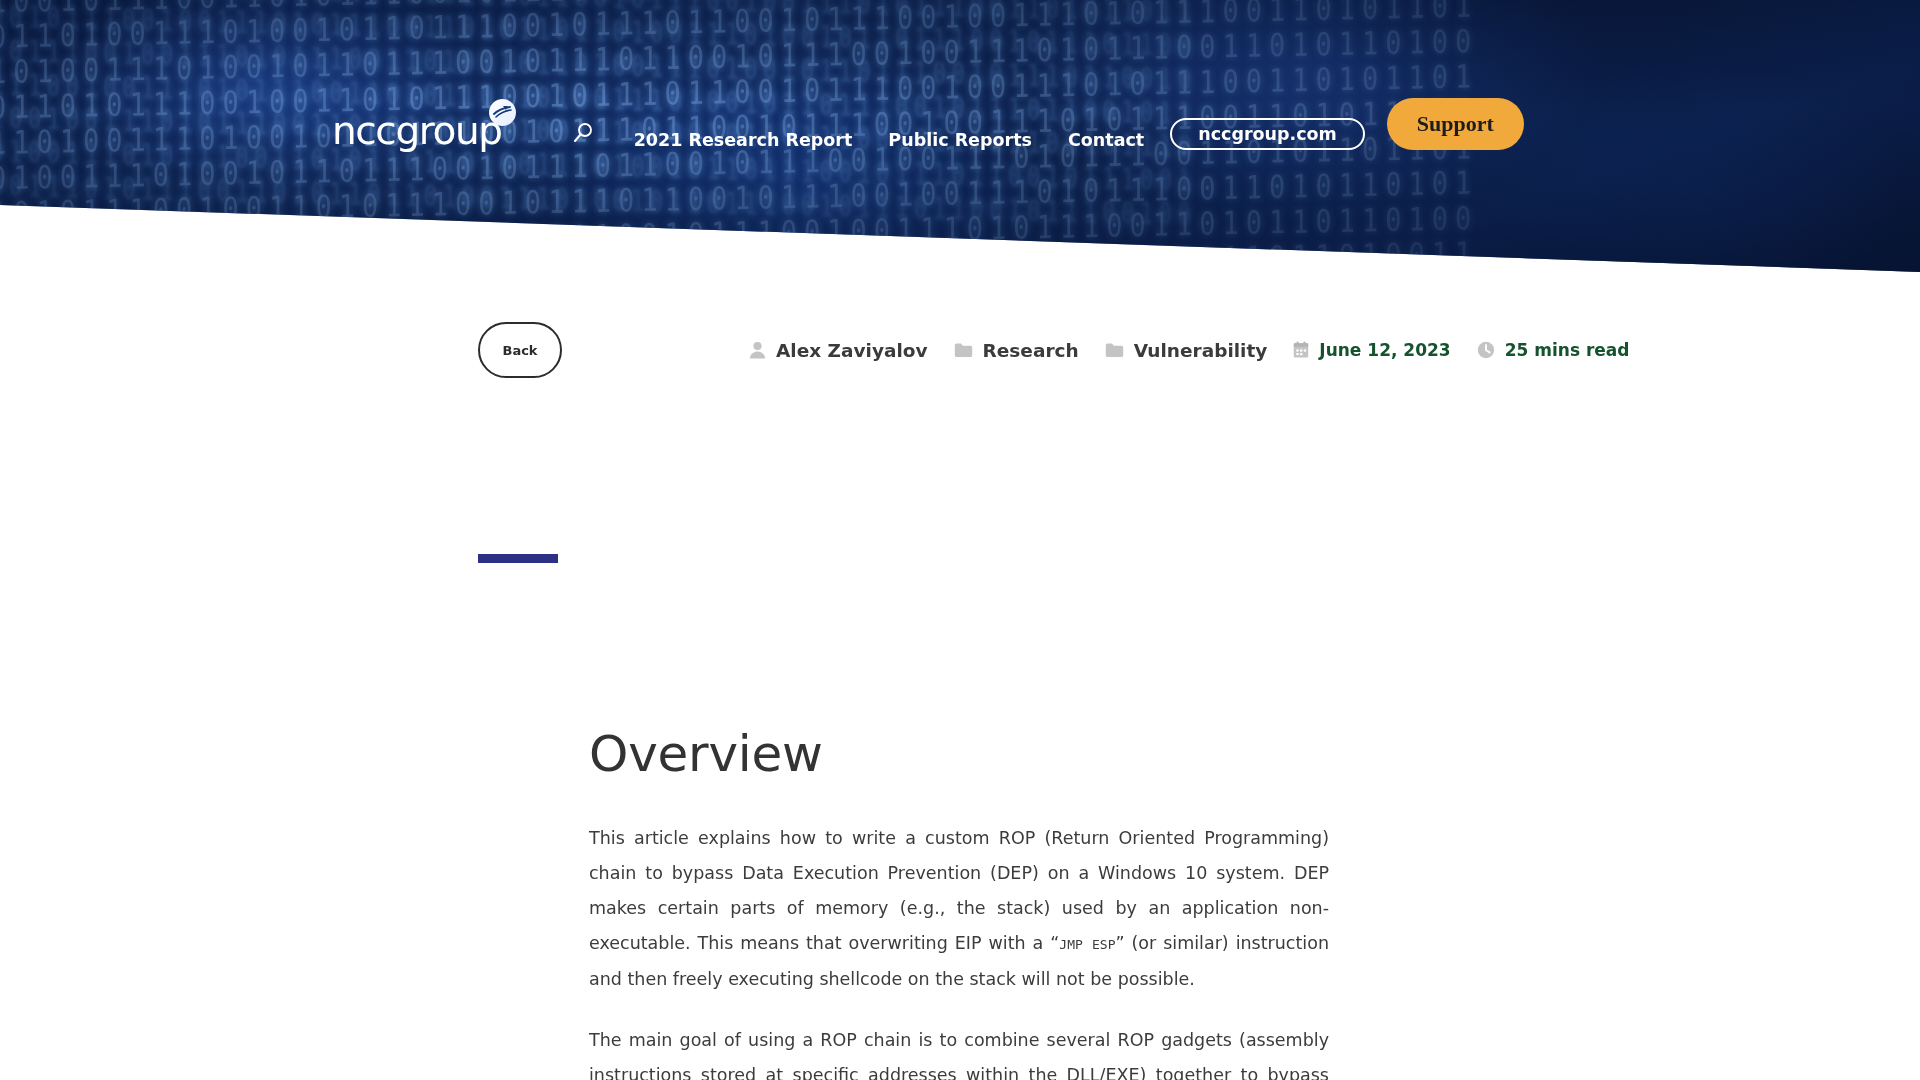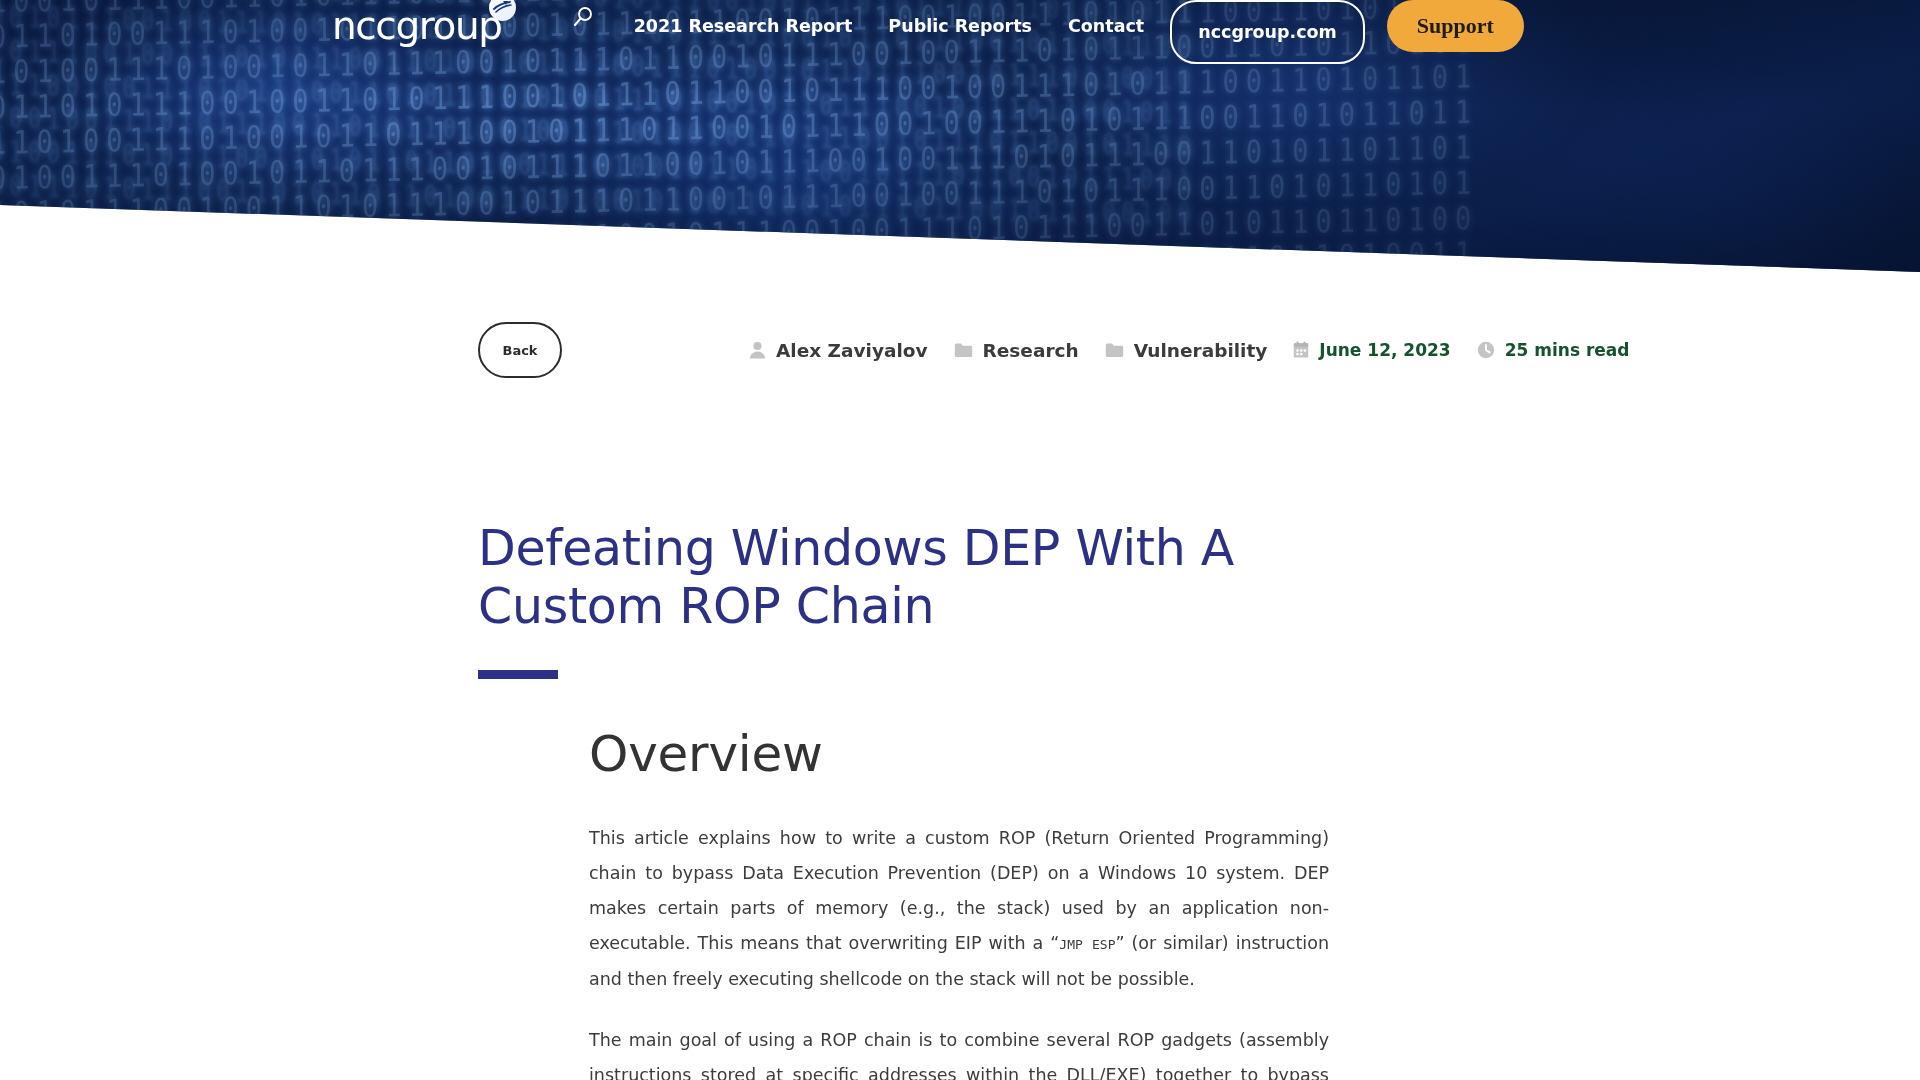--- a/index.html
+++ b/index.html
@@ -51,21 +51,21 @@
   .hero-vignette {
     position:absolute; inset:0;
     background:
       linear-gradient(to bottom, rgba(5,16,42,.28), rgba(5,16,42,0) 40%, rgba(6,18,46,.42)),
       radial-gradient(ellipse 1100px 420px at 30% 45%, rgba(0,0,0,0), rgba(4,14,38,.55));
   }
 
   
   .nav {
     position:absolute; left:0; top:0; width:1920px; height:150px;
-    display:flex; align-items:flex-start;
+    display:flex; align-items:flex-end;
     padding-left:332px;
     z-index:5;
   }
   .logo { position:relative; display:flex; align-items:flex-end; margin-top:6px; }
   .logo-word {
     font-family:"DejaVu Sans", sans-serif;
     font-size:39px; font-weight:400; color:#ffffff;
     letter-spacing:-1.4px; line-height:1;
   }
   .logo-mark {
@@ -82,21 +82,21 @@
   }
   .nav-links { display:flex; align-items:center; margin-left:34px; gap:36px;margin-top:16px; }
   .nav-link {
     color:#ffffff; font-size:17.5px; font-weight:700;
     font-family:"DejaVu Sans", sans-serif;
     text-decoration:none; cursor:pointer; white-space:nowrap;
   }
   .nav-pill {
     margin-left:26px;
     border:2px solid #ffffff; border-radius:26px;
-    padding:20px 26px;
+    padding:4px 26px;
     color:#ffffff; font-size:17.5px; font-weight:700;
     font-family:"DejaVu Sans", sans-serif;
     cursor:pointer; white-space:nowrap;
   }
   .nav-support {
     margin-left:22px;
     background:#f2a93b; border-radius:26px;
     padding:13px 30px;
     color:#1d1d1d; font-size:22px; font-weight:700;
     font-family:Liberation Serif, serif;
@@ -266,21 +266,20 @@
         <circle cx="9" cy="9" r="8.2" fill="#c4c4c4"></circle>
         <path d="M9 3.9 V9.3 L12.6 11.4" stroke="#ffffff" stroke-width="1.9" fill="none" stroke-linecap="round" stroke-linejoin="round"></path>
       </svg>
       <span class="meta-text read">25 mins read</span>
     </div>
 
   </div>
 </div>
 
 <div class="article">
-  <h1 class="article-title">Defeating Windows DEP With A Custom ROP Chain</h1>
   <div class="title-rule"></div>
 </div>
 
 <div class="body-col">
   <h2 class="section-h2">Overview</h2>
 
   <p class="para"><span>This article explains how to write a custom ROP (Return Oriented Programming) chain to bypass Data Execution Prevention (DEP) on a Windows 10 system. DEP makes certain parts of memory (e.g., the stack) used by an application non-executable. This means that overwriting EIP with a “</span><span class="code">JMP ESP</span><span>” (or similar) instruction and then freely executing shellcode on the stack will not be possible.</span></p>
 
   <p class="para">The main goal of using a ROP chain is to combine several ROP gadgets (assembly instructions stored at specific addresses within the DLL/EXE) together to bypass DEP and</p>
 </div>

